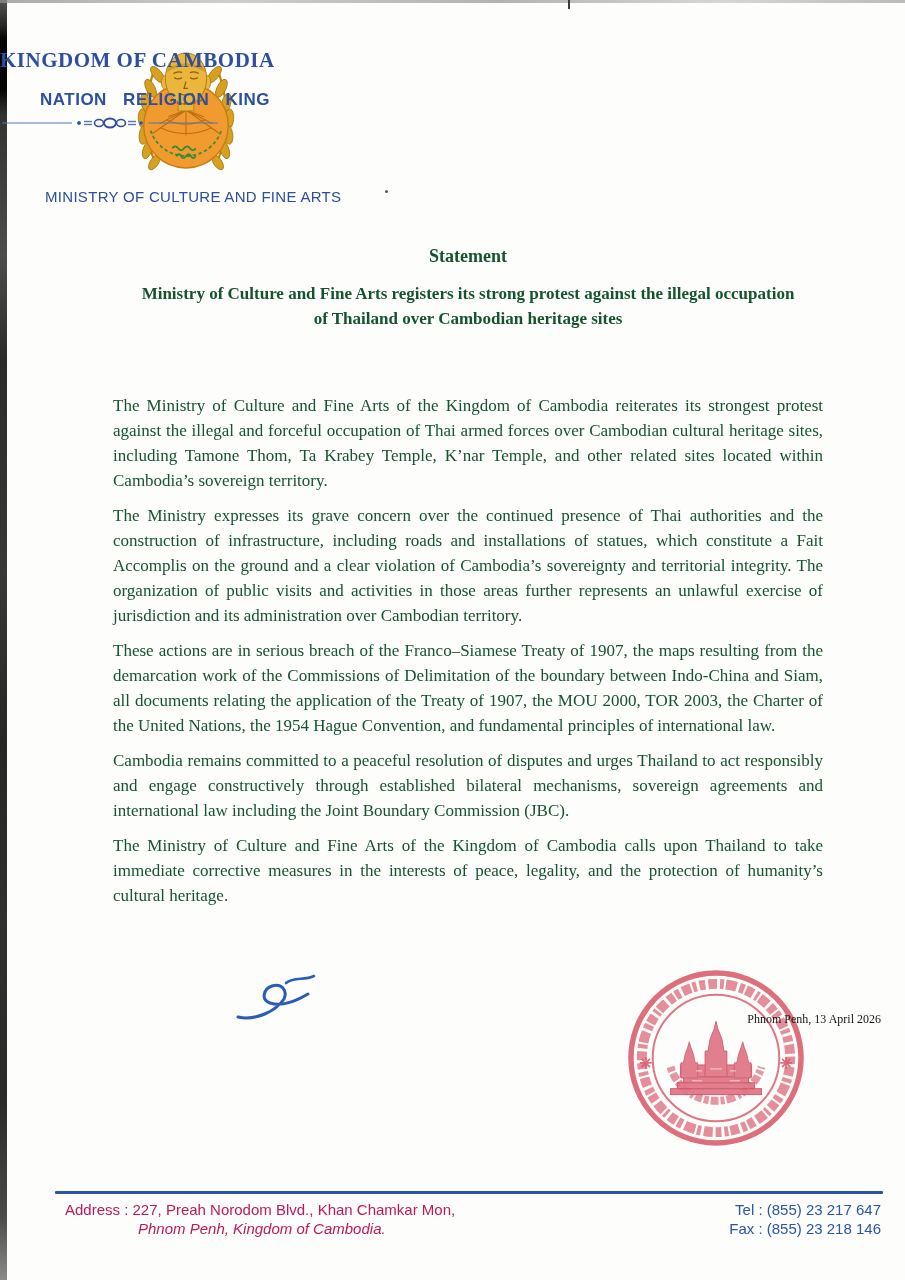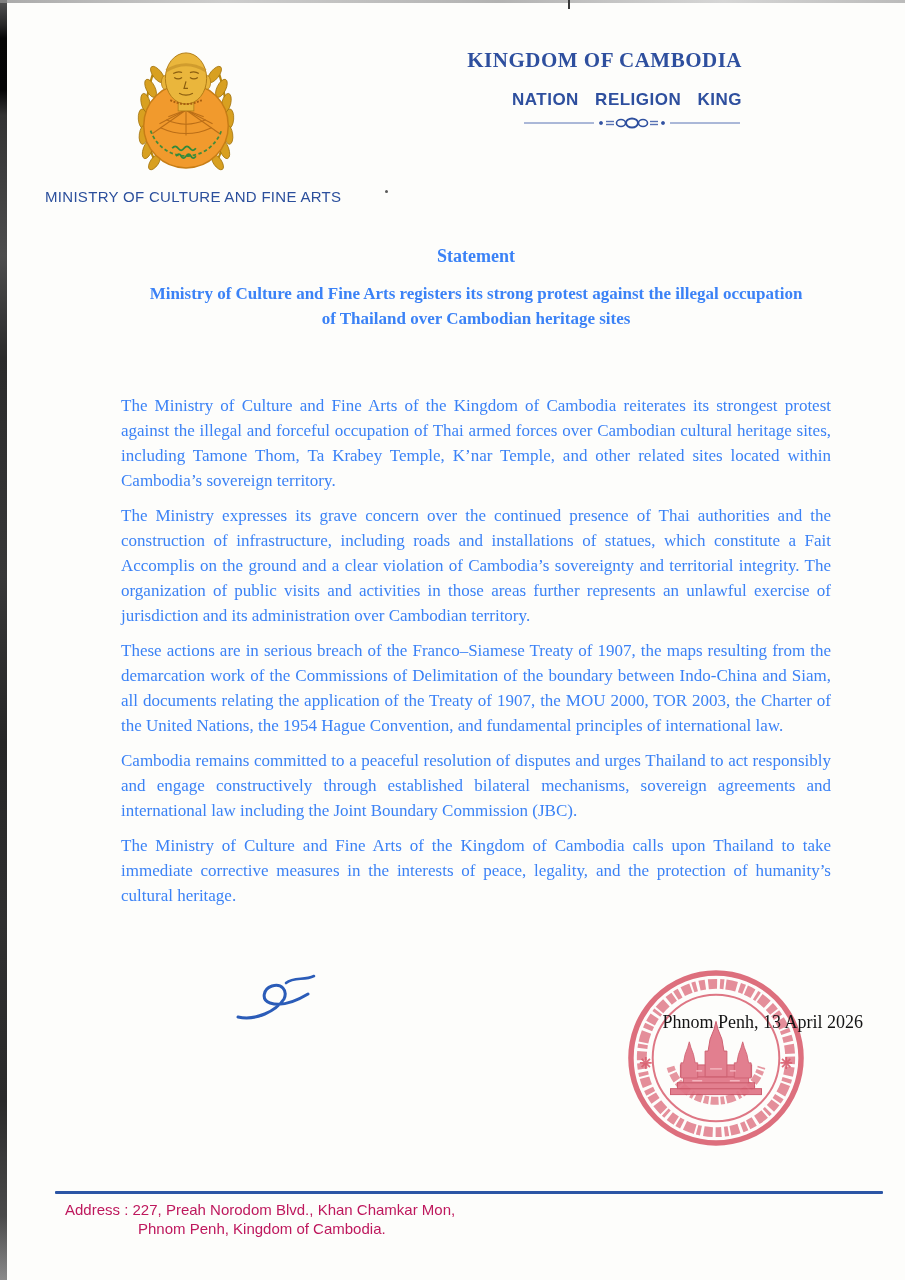--- a/index.html
+++ b/index.html
@@ -19,57 +19,57 @@
   }
   .edge-top {
     position: absolute; left: 0; top: 0; width: 905px; height: 3px; opacity: .75;
     background: linear-gradient(90deg,#8f8f8f,#bdbdbd 25%,#9a9a9a 55%,#c9c9c9 80%,#a5a5a5);
   }
   .tick { position: absolute; left: 568px; top: 0; width: 2px; height: 9px; background: #3a3a3a; }
   .speck { position: absolute; left: 385px; top: 190px; width: 3px; height: 3px; background: #5a5a5a; border-radius: 50%; }
 
   
   .logo { position: absolute; left: 127px; top: 37px; width: 118px; height: 140px; }
-  .header-center { position: absolute; left: 0; top: 48px; width: 742px; text-align: right; }
+  .header-center { position: absolute; left: 0; top: 48px; width: 742px; text-align: left; }
   .kingdom {
     font-family: "Liberation Serif", serif; font-weight: bold;
     font-size: 21px; letter-spacing: .5px; color: #2e4f9e;
   }
   .motto {
     margin-top: 17px; font-family: "Liberation Sans", sans-serif; font-weight: bold;
     font-size: 17px; word-spacing: 11px; letter-spacing: .5px; color: #2e4f9e; margin-left: 40px;
   }
   .divider { margin-top: 6px; }
   .ministry {
     position: absolute; left: 45px; top: 188px;
     font-family: "Liberation Sans", sans-serif; font-weight: normal;
     font-size: 15px; letter-spacing: .3px; color: #2b4f9c;
   }
 
   
-  .content { position: absolute; left: 121px; top: 246px; width: 710px; color: #3b82f6; }
+  .content { position: absolute; left: 113px; top: 246px; width: 710px; color: #14532d; }
   .stmt-label { text-align: center; font-weight: bold; font-size: 18px; margin-bottom: 14px; }
   .stmt-title { text-align: center; font-weight: bold; font-size: 17px; line-height: 25px; margin-bottom: 62px; }
   .content p { font-size: 17px; line-height: 25px; text-align: justify; margin-bottom: 10px; }
 
   .signature { position: absolute; left: 228px; top: 973px; width: 122px; height: 52px; }
 
   .stamp { position: absolute; left: 626px; top: 968px; width: 180px; height: 180px; opacity: .88; z-index: 2; }
   .dateline {
-    position: absolute; right: 42px; top: 1012px; z-index: 5;
-    font-size: 18px; color: #141414;
+    position: absolute; right: 24px; top: 1012px; z-index: 5;
+    font-size: 12px; color: #141414;
   }
 
   
   .footer-rule { position: absolute; left: 55px; top: 1191px; width: 828px; height: 3px; background: #2b55a5; border-radius: 1px; }
   .footer-left {
     position: absolute; left: 65px; top: 1200px;
     font-family: "Liberation Sans", sans-serif; font-size: 15px; line-height: 19px; color: #be185d;
   }
-  .footer-left .addr2 { margin-left: 73px; }
+  .footer-left .addr2 { margin-left: 73px; font-style: italic; }
   .footer-right {
     position: absolute; right: 24px; top: 1200px; text-align: right;
     font-family: "Liberation Sans", sans-serif; font-size: 15px; line-height: 19px; color: #2a55a8;
   }
 </style>
 </head>
 <body>
 
 <div class="page">
 
@@ -225,14 +225,18 @@
     </svg>
   </div>
 
   <div class="dateline">Phnom Penh, 13 April 2026</div>
 
   <div class="footer-rule"></div>
   <div class="footer-left">
     <div>Address : 227, Preah Norodom Blvd., Khan Chamkar Mon,</div>
     <div class="addr2">Phnom Penh, Kingdom of Cambodia.</div>
   </div>
+  <div class="footer-right">
+    <div>Tel : (855) 23 217 647</div>
+    <div>Fax : (855) 23 218 146</div>
+  </div>
 
 </div>
 
 </body></html>

